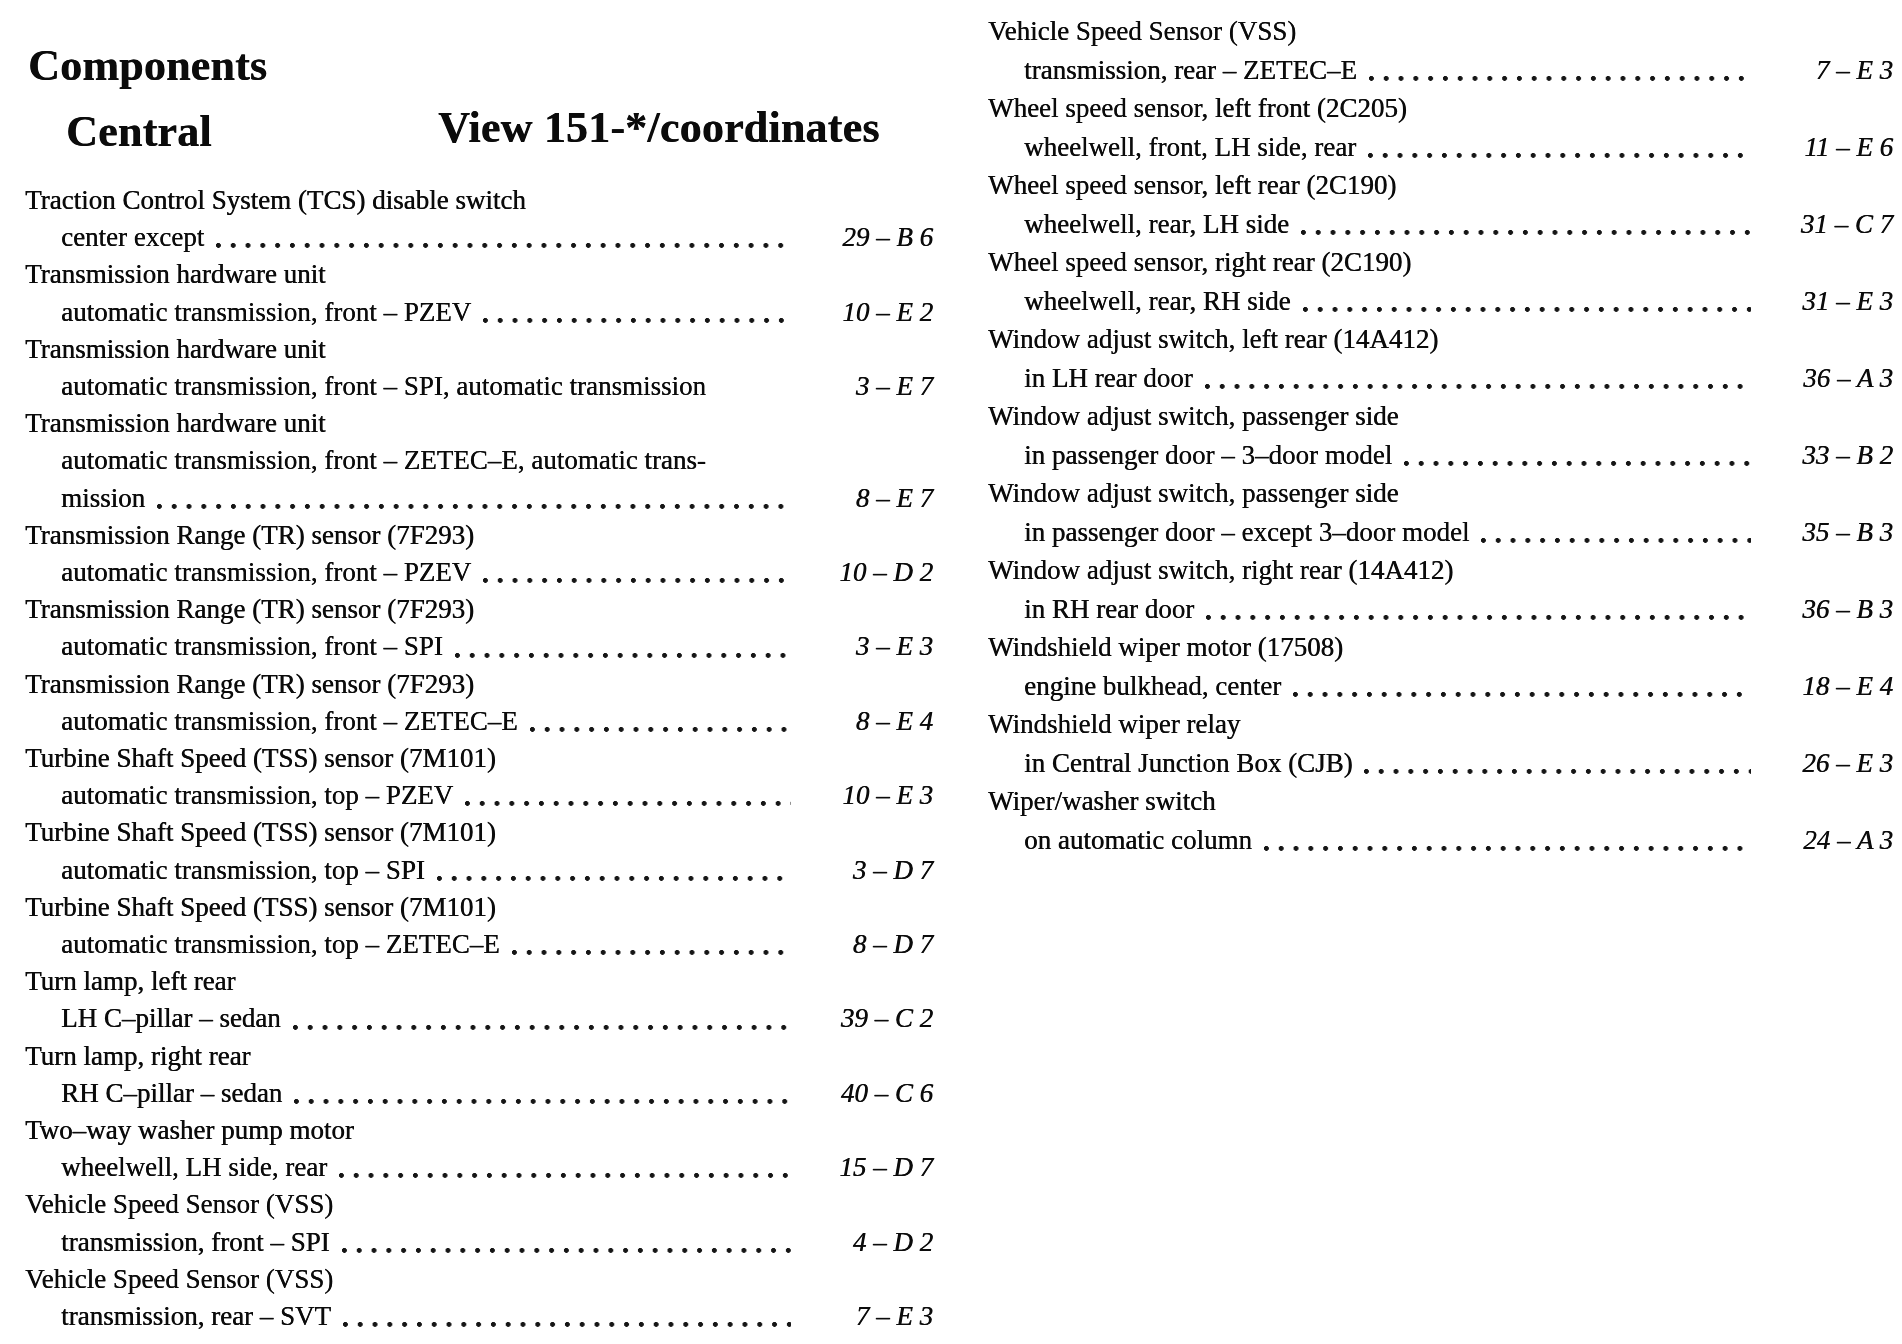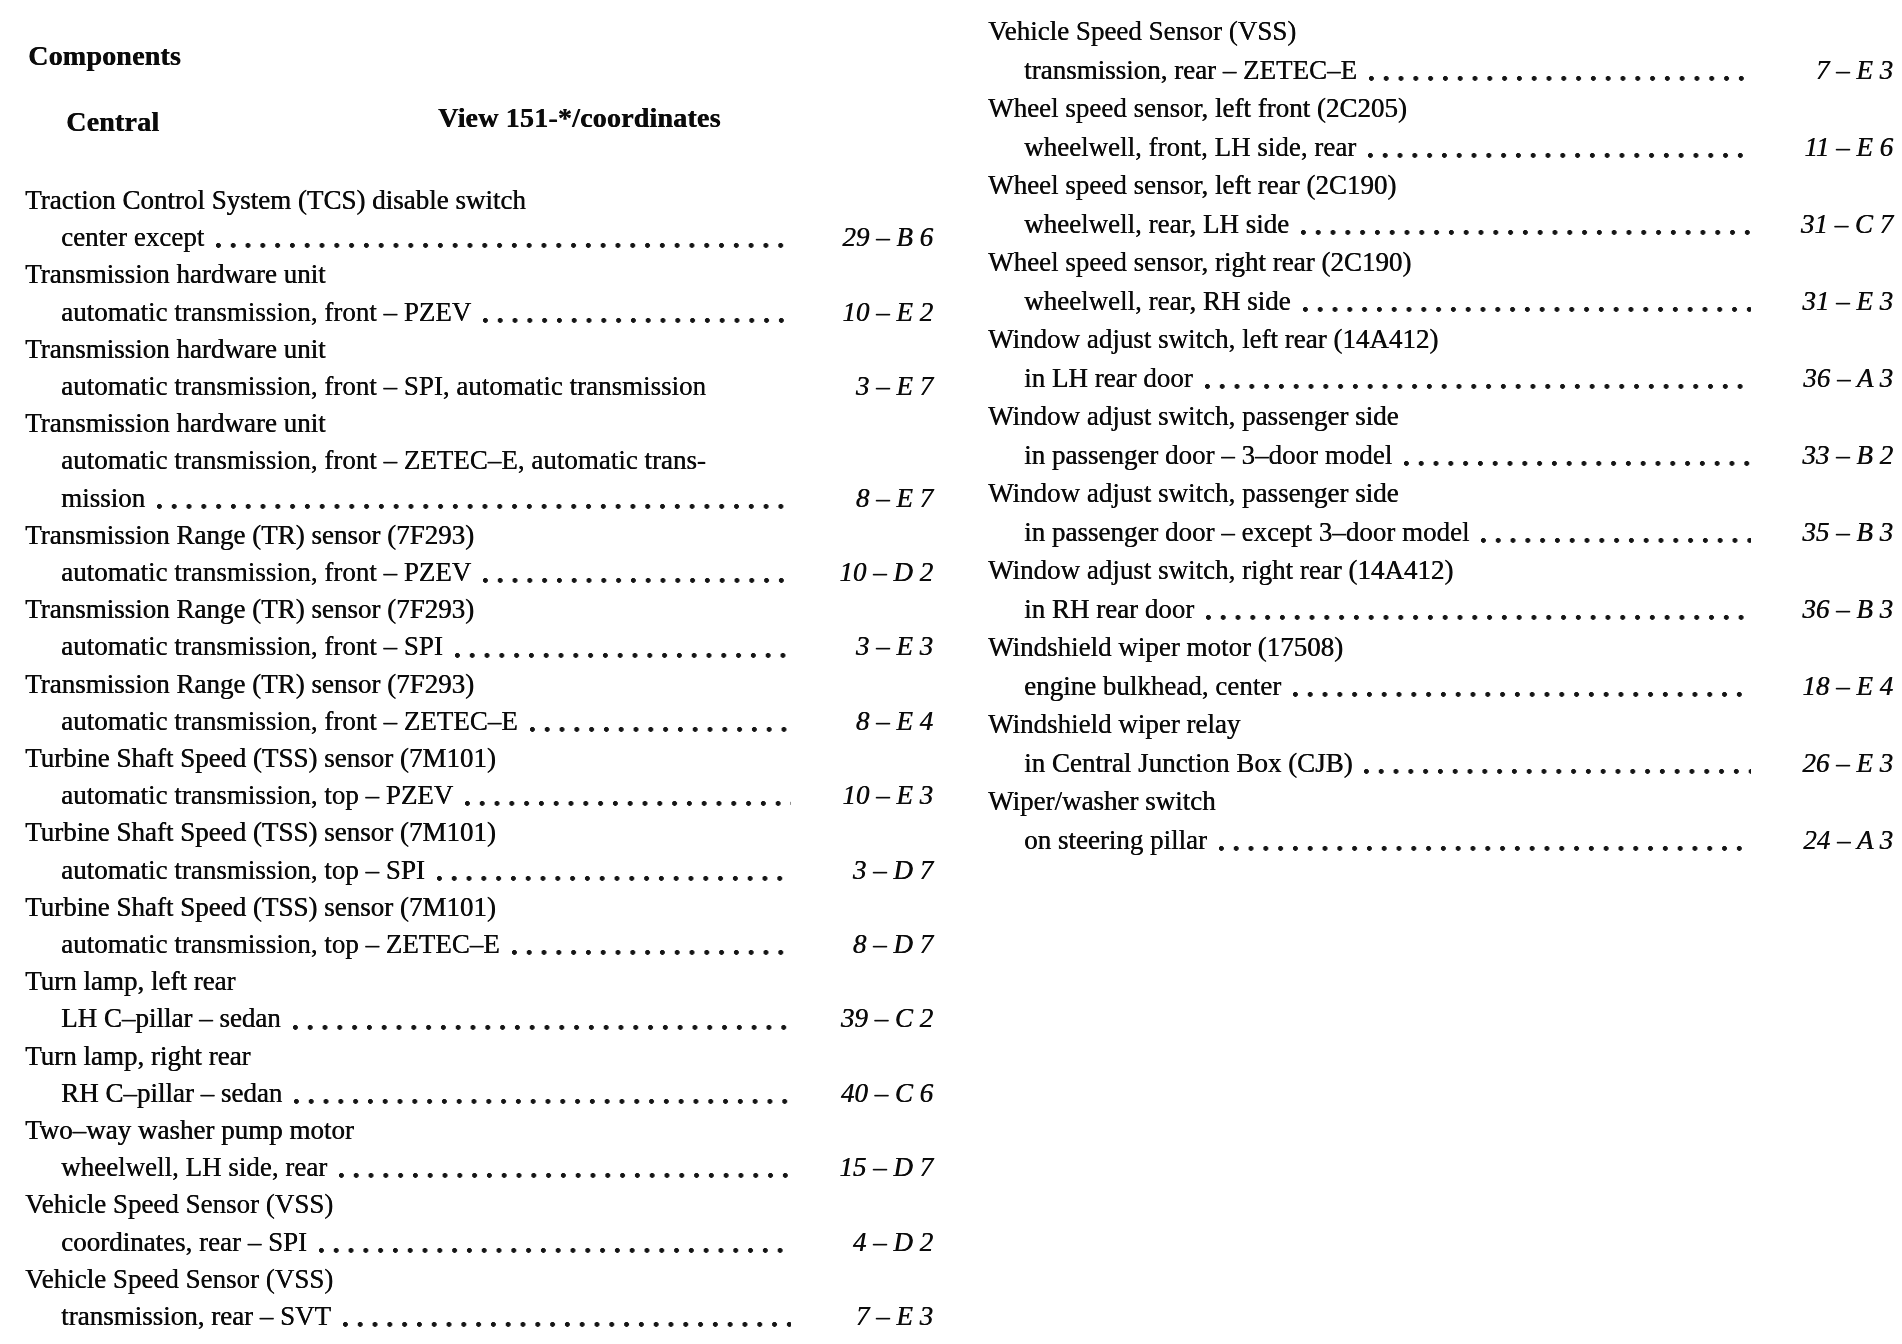--- a/index.html
+++ b/index.html
@@ -7,21 +7,21 @@
     width:1902px;height:1344px;
     background:#ffffff;
     position:relative;
     overflow:hidden;
     font-family:"Liberation Serif","DejaVu Serif",serif;
     color:#0b0b0b;
   }
   .hdr{
     position:absolute;
     font-weight:bold;
-    font-size:28px;
+    font-size:44px;
     letter-spacing:0.2px;
     text-shadow:0.5px 0 0 currentColor;
     white-space:nowrap;
   }
   #page-title{left:28px;top:40px;}
   #loc-header{left:66px;top:106px;}
   #view-header{left:438px;top:102px;}
 
   .column{
     position:absolute;
@@ -169,21 +169,21 @@
       <div class="cname">Two–way washer pump motor</div>
       <div class="locline">
         <span class="loctext">wheelwell, LH side, rear</span>
         <span class="leader dotted"></span>
         <span class="coord">15 – D 7</span>
       </div>
     </div>
     <div class="entry">
       <div class="cname">Vehicle Speed Sensor (VSS)</div>
       <div class="locline">
-        <span class="loctext">coordinates, rear – SPI</span>
+        <span class="loctext">transmission, front – SPI</span>
         <span class="leader dotted"></span>
         <span class="coord">4 – D 2</span>
       </div>
     </div>
     <div class="entry">
       <div class="cname">Vehicle Speed Sensor (VSS)</div>
       <div class="locline">
         <span class="loctext">transmission, rear – SVT</span>
         <span class="leader dotted"></span>
         <span class="coord">7 – E 3</span>
@@ -268,18 +268,18 @@
       <div class="cname">Windshield wiper relay</div>
       <div class="locline">
         <span class="loctext">in Central Junction Box (CJB)</span>
         <span class="leader dotted"></span>
         <span class="coord">26 – E 3</span>
       </div>
     </div>
     <div class="entry">
       <div class="cname">Wiper/washer switch</div>
       <div class="locline">
-        <span class="loctext">on steering pillar</span>
+        <span class="loctext">on automatic column</span>
         <span class="leader dotted"></span>
         <span class="coord">24 – A 3</span>
       </div>
     </div>
   </div>
 
 </body></html>

